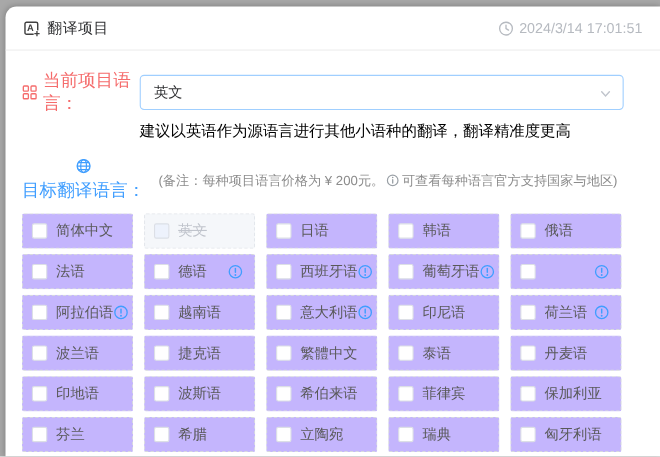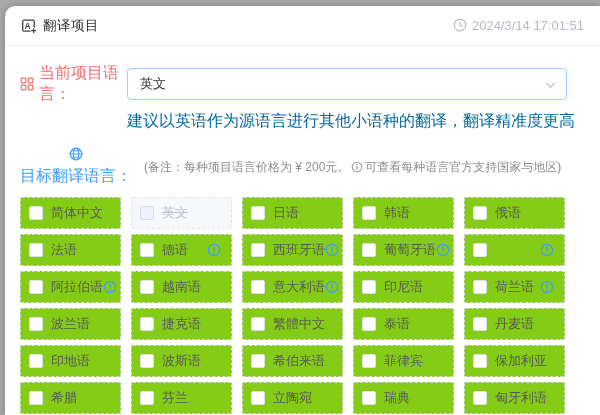--- a/index.html
+++ b/index.html
@@ -16,46 +16,46 @@
     overflow:hidden;
   }
   
   .hdr {
     height:40px; border-bottom:1px solid #ededed;
     display:flex; align-items:center; justify-content:space-between;
     padding:0 16px;
   }
   .hdr-left { display:flex; align-items:center; gap:6px; }
   .hdr-title { font-size:13.5px; font-weight:normal; color:#303133; letter-spacing:.5px; }
-  .hdr-right { display:flex; align-items:flex-start; gap:5px; }
+  .hdr-right { display:flex; align-items:center; gap:5px; }
   .hdr-time { font-size:13px; color:#b6bac0; }
   
   .row-src { margin-top:17px; padding-left:15px; display:flex; align-items:center; }
   .lbl { display:flex; align-items:center; gap:5px; font-size:16px; width:107px; flex-shrink:0; }
   .lbl-red { color:#f56c6c; }
   .lbl-blue { color:#409eff; width:auto;flex-direction:column; }
   .select {
     width:440px; height:32px; border:1px solid #a0cfff; border-radius:4px;
     display:flex; align-items:center; padding:0 12px; background:#fff;
     position:relative; cursor:pointer;
   }
   .select-value { font-size:13px; color:#303133; }
   .select-arrow { position:absolute; right:10px; top:11px; }
-  .hint { margin:6px 0 0 122px; font-size:16px; color:#0369a1; }
+  .hint { margin:6px 0 0 122px; font-size:14px; color:#000000; }
   
   .row-tgt { margin-top:15px; padding-left:15px; display:flex; align-items:center; gap:4px; }
   .note { font-size:12px; color:#8c8c8c; display:flex; align-items:center; gap:1px; margin-left:8px; }
   
   .grid {
     margin:10px 35px 0 15px;
     display:grid; grid-template-columns:repeat(5,1fr); gap:5px 10px;
   }
   .lang-cell {
     height:32px; border:1px dashed #d6d9de; border-radius:2px;
-    display:flex; align-items:center; padding:0 8px; background:#84cc16;
+    display:flex; align-items:center; padding:0 8px; background:#c4b5fd;
     cursor:pointer; overflow:hidden;
   }
   .cb {
     width:14px; height:14px; border:1px solid #dcdfe6; border-radius:2px;
     background:#fff; margin-right:8px; flex-shrink:0;
   }
   .lang-label { font-size:13px; color:#595959; white-space:nowrap; }
   .info-icon { margin-left:auto; margin-right:2px; flex-shrink:0; }
   .lang-cell.disabled { background:#f5f7fa; cursor:not-allowed; border-color:#e2e5ea; }
   .lang-cell.disabled .cb { background:#edf2fc; border-color:#dcdfe6; }
@@ -299,30 +299,30 @@
     <span class="lang-label">菲律宾</span>
 
   </label>
       <label class="lang-cell">
     <span class="cb"></span>
     <span class="lang-label">保加利亚</span>
 
   </label>
       <label class="lang-cell">
     <span class="cb"></span>
+    <span class="lang-label">芬兰</span>
+
+  </label>
+      <label class="lang-cell">
+    <span class="cb"></span>
     <span class="lang-label">希腊</span>
 
   </label>
       <label class="lang-cell">
     <span class="cb"></span>
-    <span class="lang-label">芬兰</span>
-
-  </label>
-      <label class="lang-cell">
-    <span class="cb"></span>
     <span class="lang-label">立陶宛</span>
 
   </label>
       <label class="lang-cell">
     <span class="cb"></span>
     <span class="lang-label">瑞典</span>
 
   </label>
       <label class="lang-cell">
     <span class="cb"></span>

